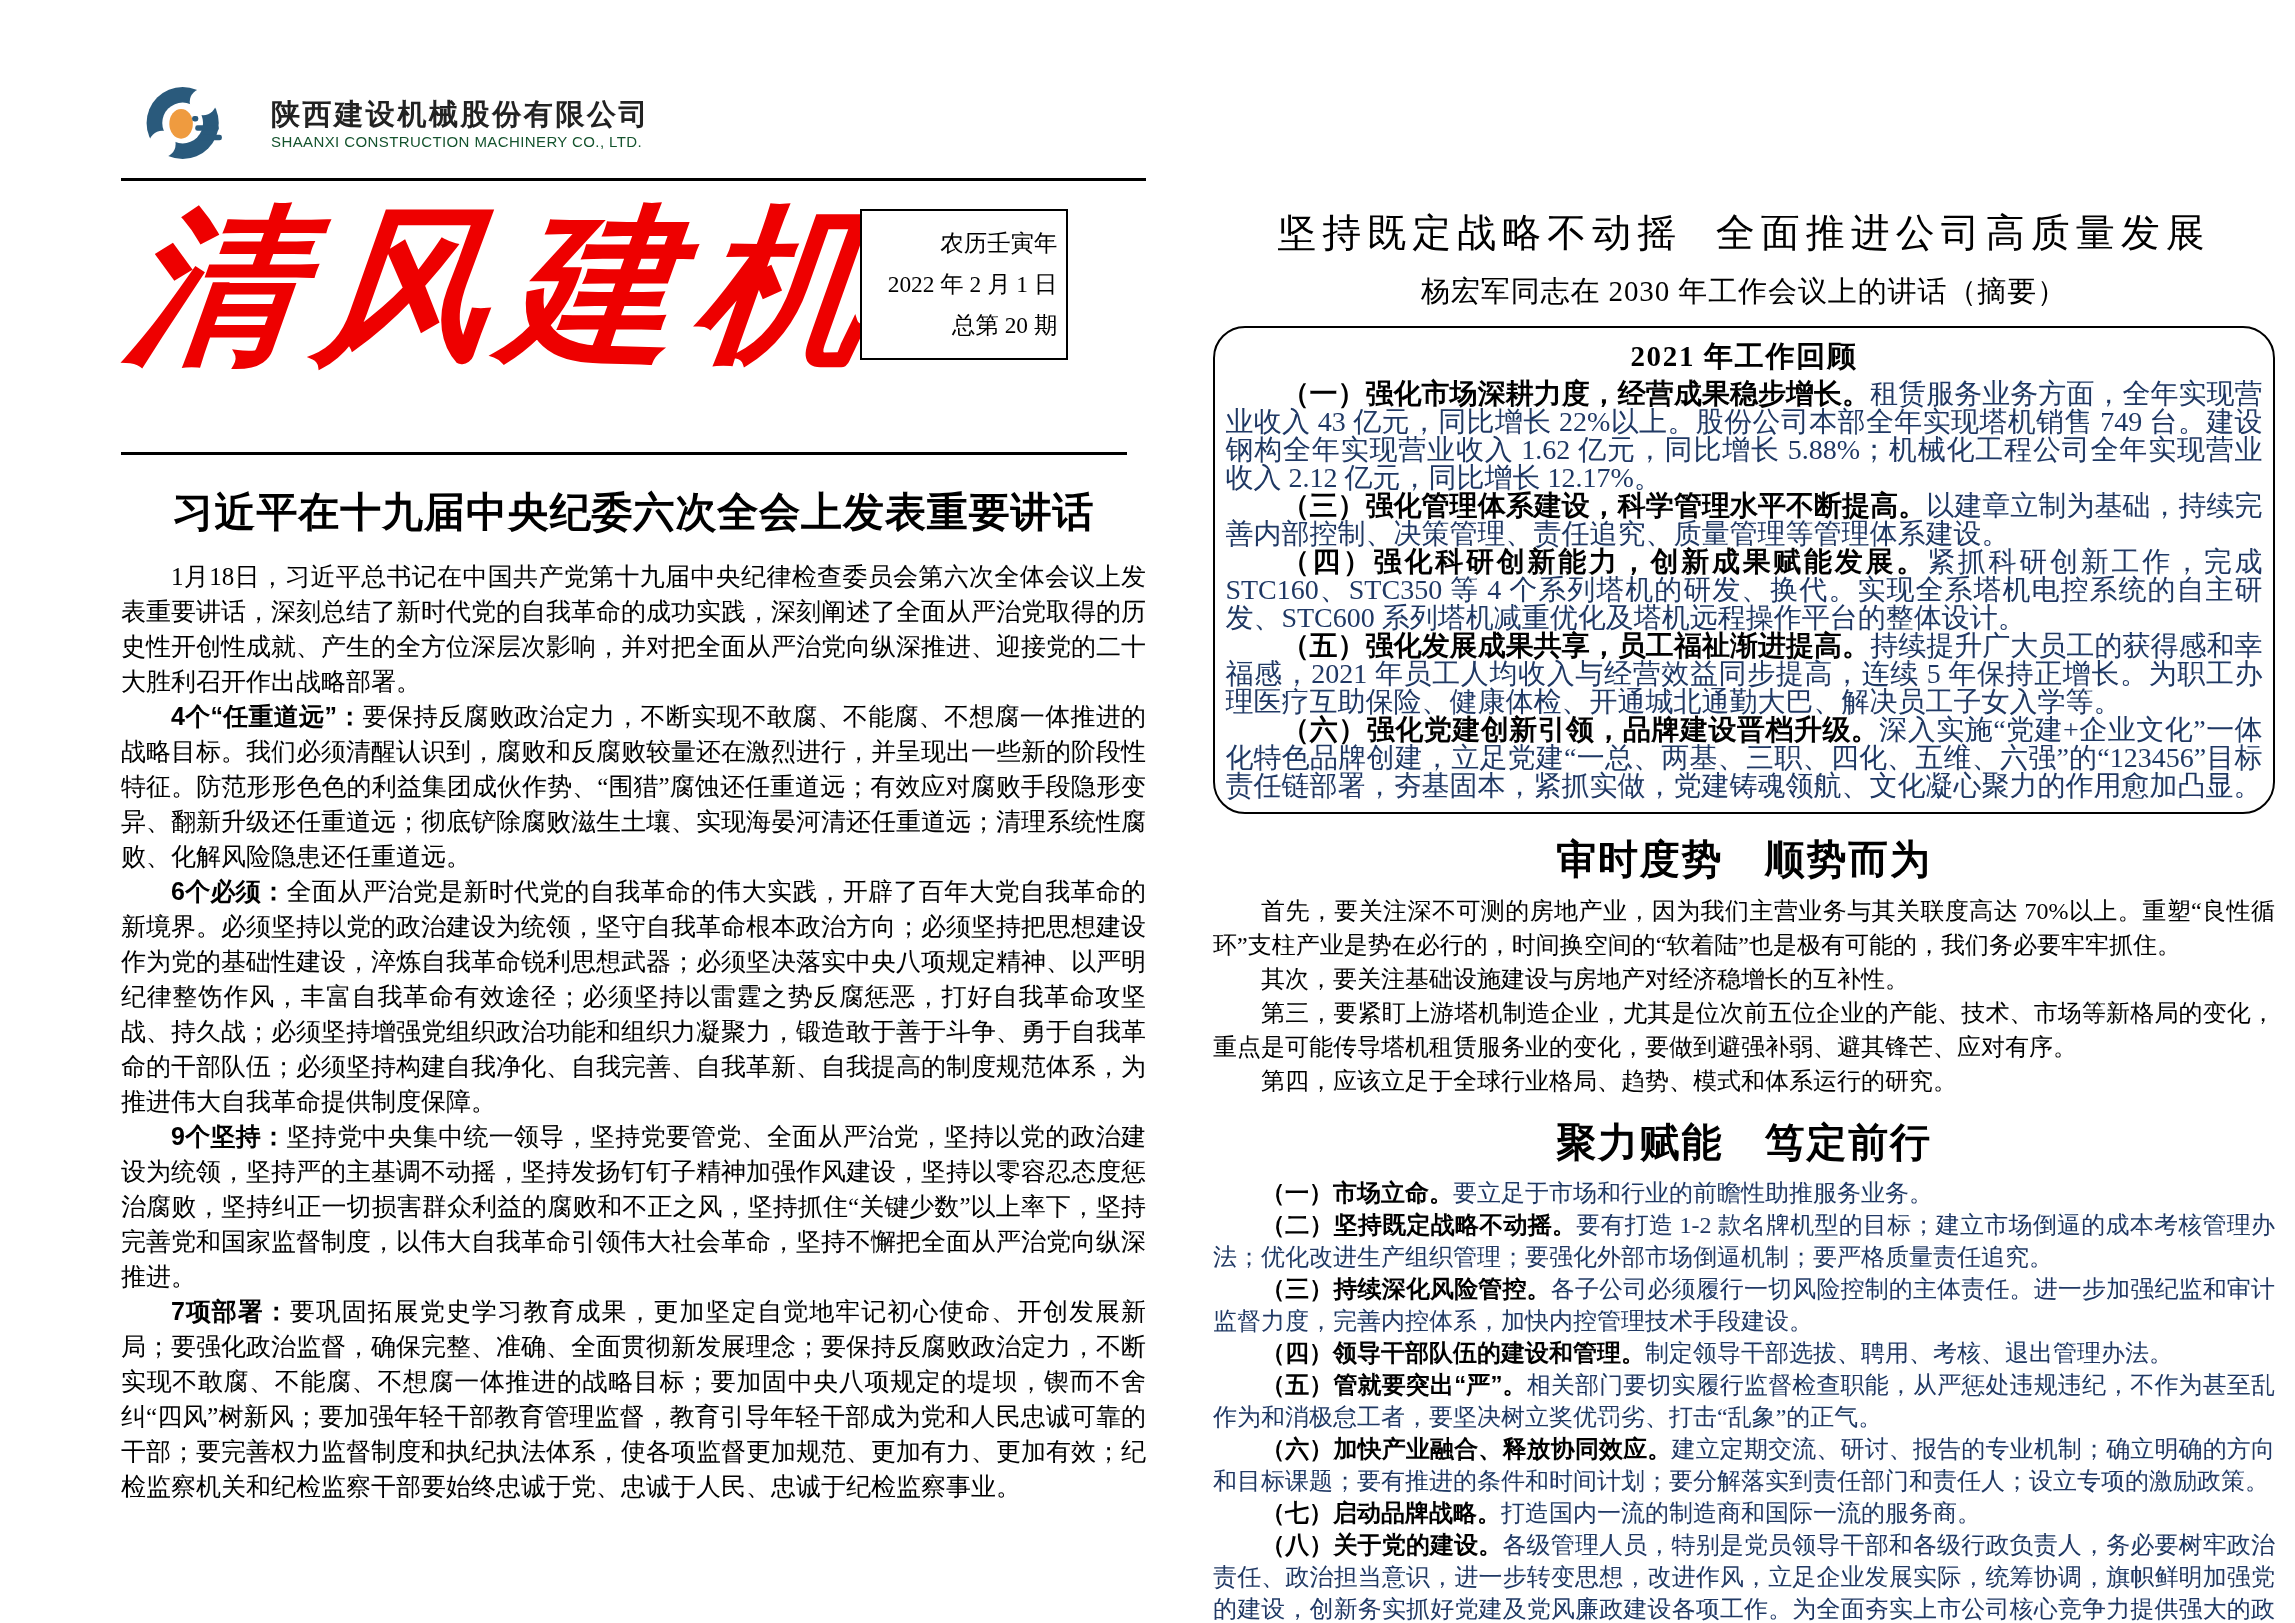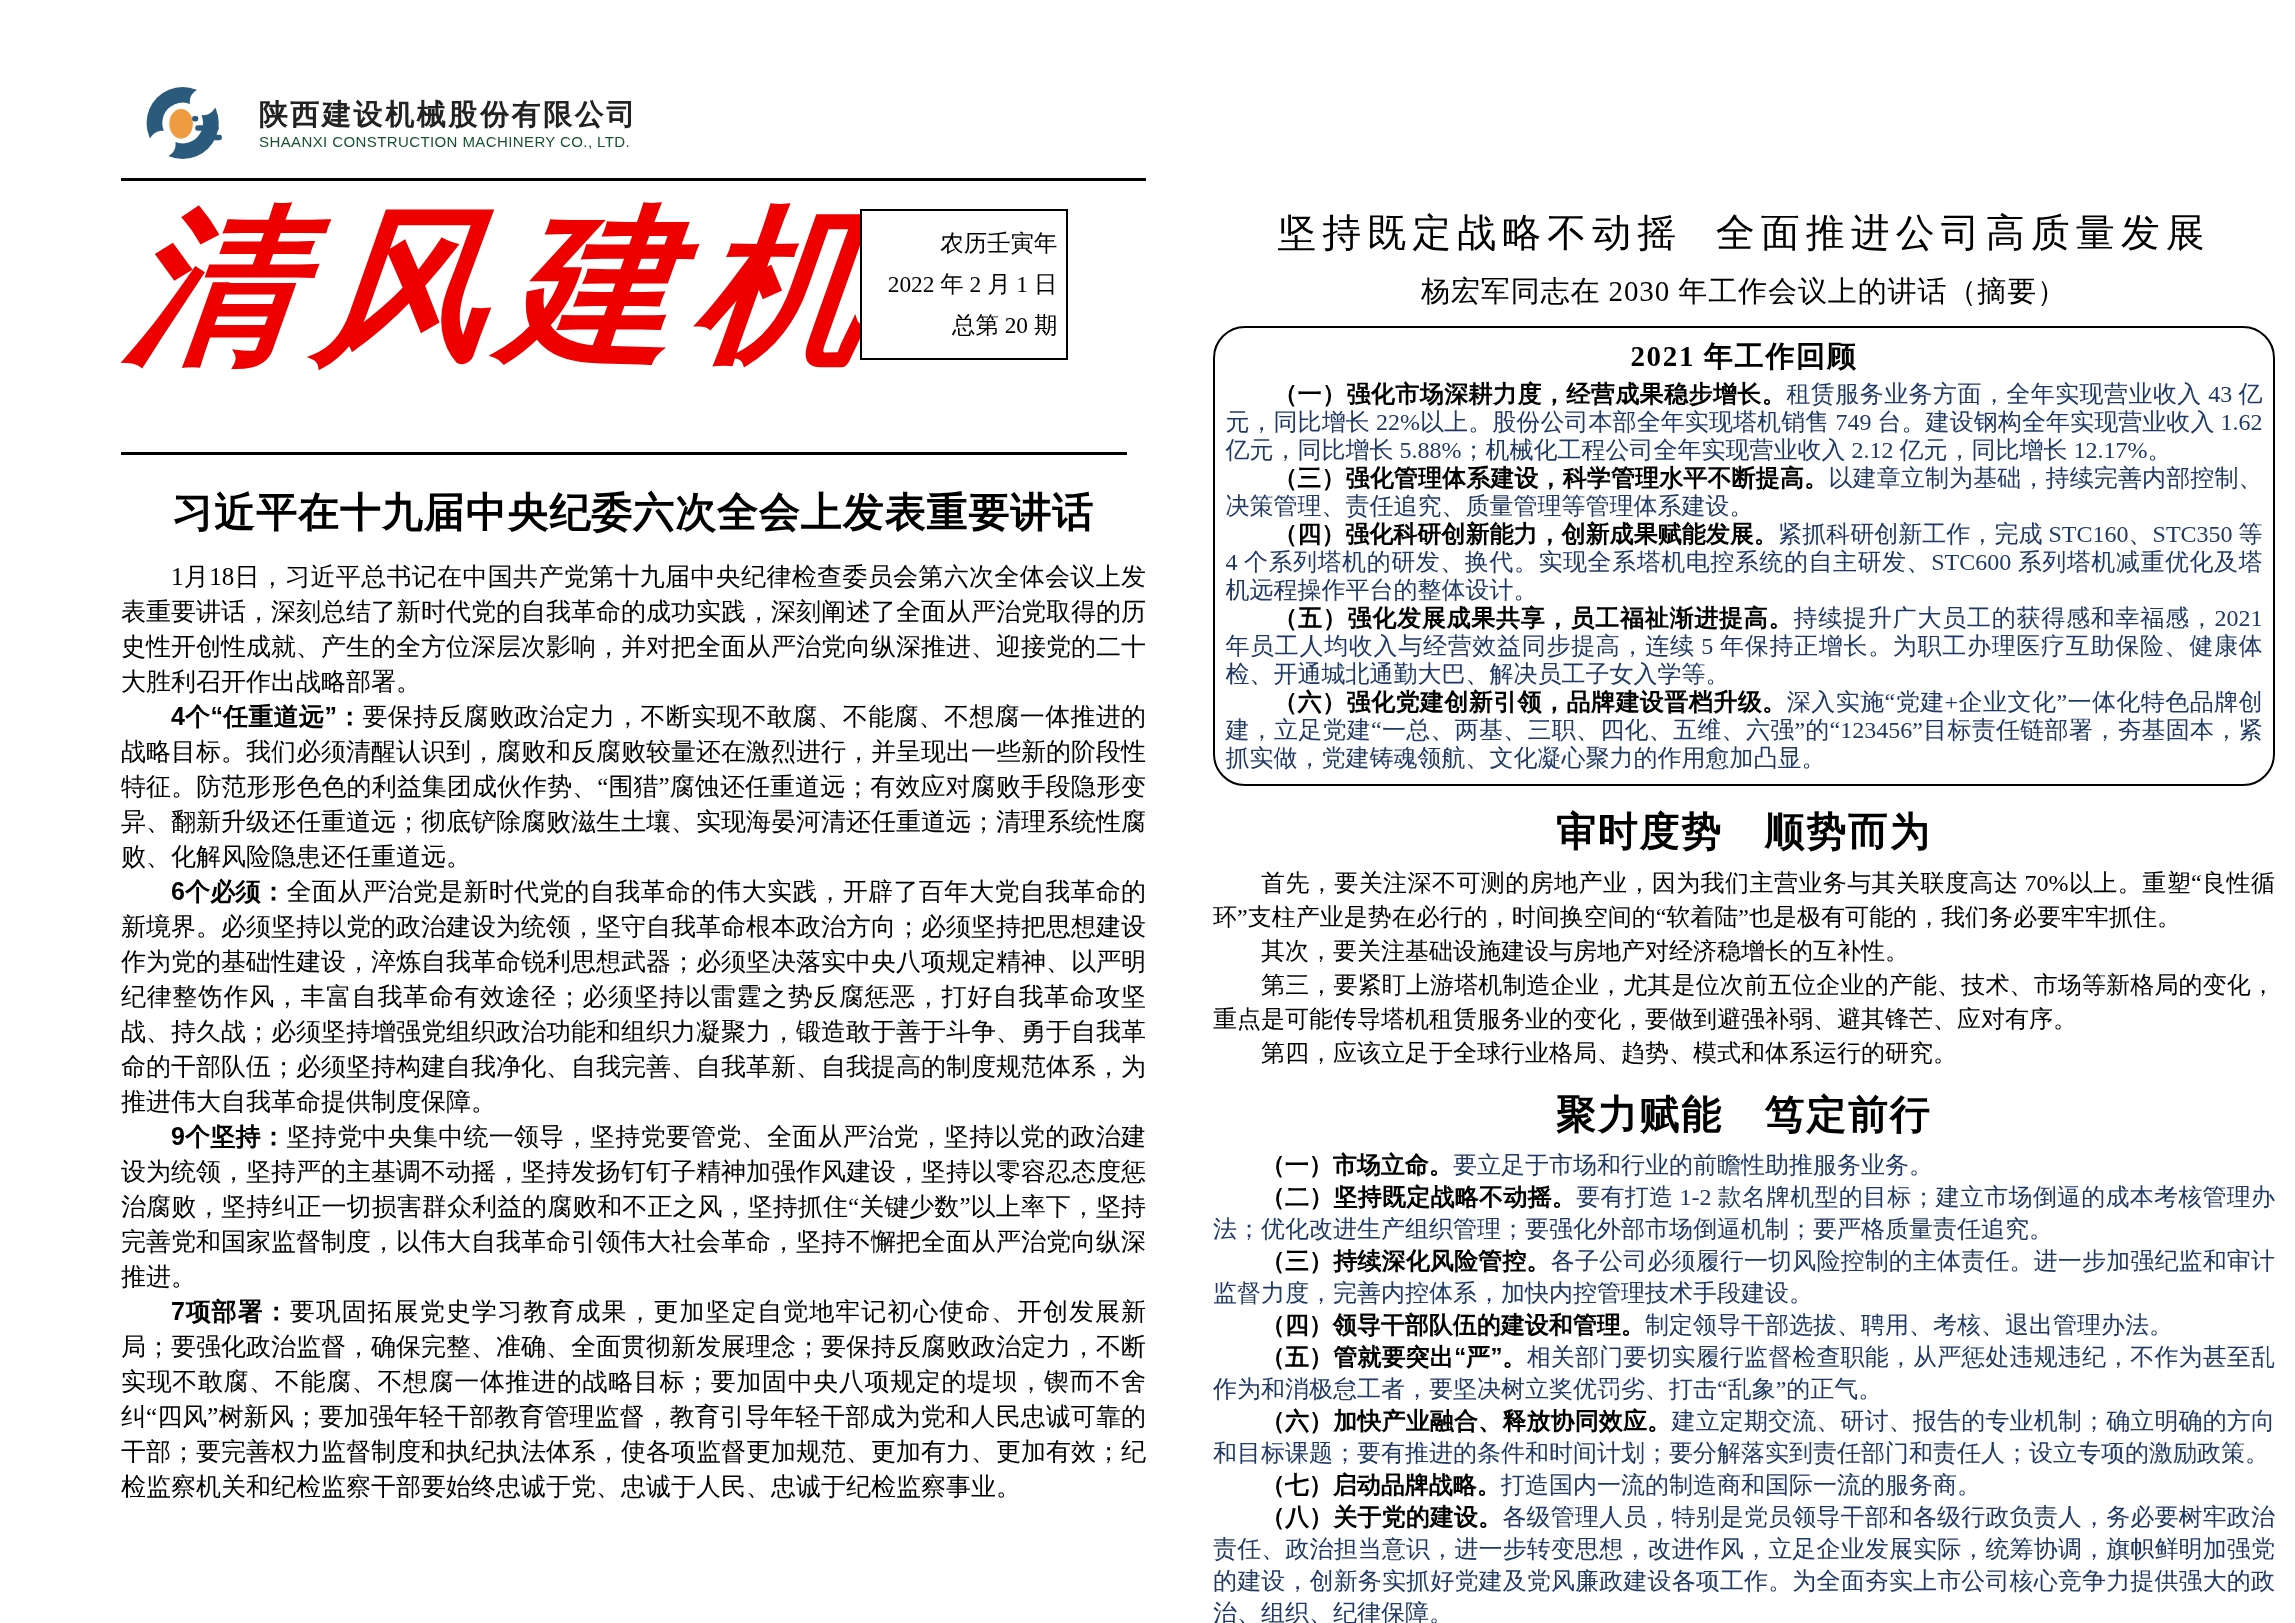--- a/index.html
+++ b/index.html
@@ -2,21 +2,21 @@
 <html style="font-size:14px"><head>
 <meta charset="utf-8">
 <style>
   html,body{margin:0;padding:0;background:#888;}
   .sheet{
     position:relative; width:2295px; height:1623px; background:#ffffff;
     overflow:hidden; font-family:"Liberation Serif","DejaVu Serif",serif; color:#000;
   }
   
   .left-page{position:absolute; left:121px; top:76px; width:1025px;}
-  .logo-row{display:flex; align-items:center; gap:12px; height:97px; padding-left:24px;}
+  .logo-row{display:flex; align-items:center; gap:24px; height:97px; padding-left:24px;}
   .logo-text-cn{font-family:"Liberation Sans","DejaVu Sans",sans-serif; font-weight:bold;
     font-size:29px; letter-spacing:2.6px; color:#222; line-height:1.1;}
   .logo-text-en{font-family:"Liberation Sans","DejaVu Sans",sans-serif; font-size:15px;
     letter-spacing:0.4px; color:#14532d; margin-top:2.6px;}
   .rule{height:0; border-top:3.5px solid #000;}
   .rule-logo{margin-top:5.2px;}
   .masthead{position:relative; height:271px;}
   .masthead-title{
     position:absolute; left:8.7px; top:19px;
     font-family:"DejaVu Serif",serif; font-weight:bold; font-style:italic;
@@ -42,21 +42,21 @@
   .right-title{
     text-align:center; font-family:"Liberation Sans","DejaVu Sans",sans-serif;
     font-weight:normal; font-size:39px; letter-spacing:6px; white-space:pre;
   }
   .right-subtitle{text-align:center; font-size:29px; margin-top:12px; letter-spacing:0.9px;}
   .review-box{
     border:2.6px solid #000; border-radius:32px; margin-top:14px;
     padding:7px 10.4px 12px 10.4px;
   }
   .box-heading{text-align:center; font-weight:bold; font-size:29px; margin:1.7px 0 3.5px 0; letter-spacing:1.7px;}
-  .box-item{font-size:24px; line-height:28px; text-align:justify; text-indent:2em; margin:0;}
+  .box-item{font-size:28px; line-height:28px; text-align:justify; text-indent:2em; margin:0;}
   .navy{color:#1f3864;}
   .sec-heading{
     text-align:center; font-weight:bold; font-size:40px; letter-spacing:1.7px;
     margin-top:17.4px; margin-bottom:7px; white-space:pre;
   }
   .s2-para{font-size:24px; line-height:34px; text-align:justify; text-indent:2em; margin:0;}
   .s3-item{font-size:24px; line-height:32px; text-align:justify; text-indent:2em; margin:0;}
 </style>
 </head>
 <body>

